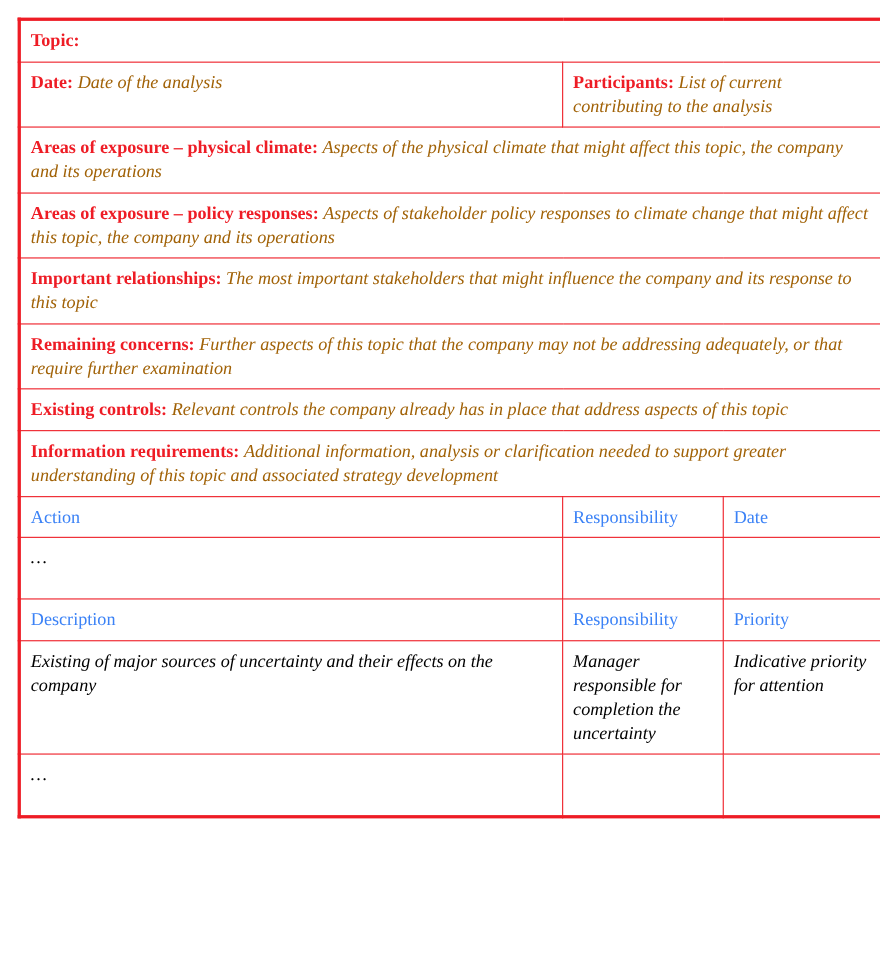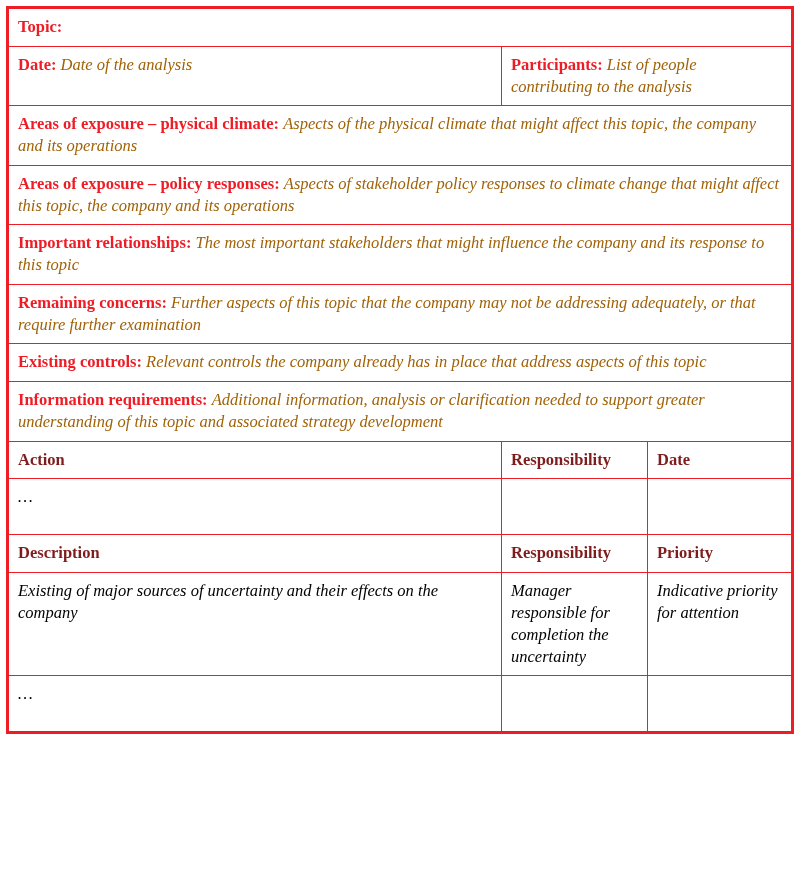--- a/index.html
+++ b/index.html
@@ -11,21 +11,21 @@
     width: 800px;
     height: 876px;
     font-family: "Liberation Serif", serif;
     color: #000000;
     overflow: hidden;
   }
   .sheet {
     box-sizing: border-box;
     width: 728px;
     height: 876px;
-    padding: 6px;
+    padding: 16px;
     background: #ffffff;
   }
   table.form {
     border-collapse: collapse;
     width: 788px;
     table-layout: fixed;
     border: 3px solid #ee1c25;
   }
   table.form td {
     border: 1.5px solid #ee1c25;
@@ -37,22 +37,22 @@
   .lbl {
     color: #ee1c25;
     font-weight: bold;
     font-style: normal;
   }
   .val {
     font-style: italic;
     color: #a16207;
   }
   .hdr {
-    color: #7f1d1d;
-    font-weight: bold;
+    color: #3b82f6;
+    font-weight: normal;
     font-style: normal;
     font-size: 16.5px;
   }
   .ital {
     font-style: italic;
   }
   .ellipsis {
     font-style: italic;
     font-size: 16.5px;
   }
@@ -77,21 +77,21 @@
         </td>
       </tr>
 
       <tr>
         <td>
           <span class="lbl">Date</span><span class="lbl">:</span>
           <span class="val">Date of the analysis</span>
         </td>
         <td colspan="2">
           <span class="lbl">Participants</span><span class="lbl">:</span>
-          <span class="val">List of people contributing to the analysis</span>
+          <span class="val">List of current contributing to the analysis</span>
         </td>
       </tr>
 
       <tr>
         <td colspan="3">
           <span class="lbl">Areas of exposure – physical climate</span><span class="lbl">:</span>
           <span class="val">Aspects of the physical climate that might affect this topic, the company and its operations</span>
         </td>
       </tr>
 

